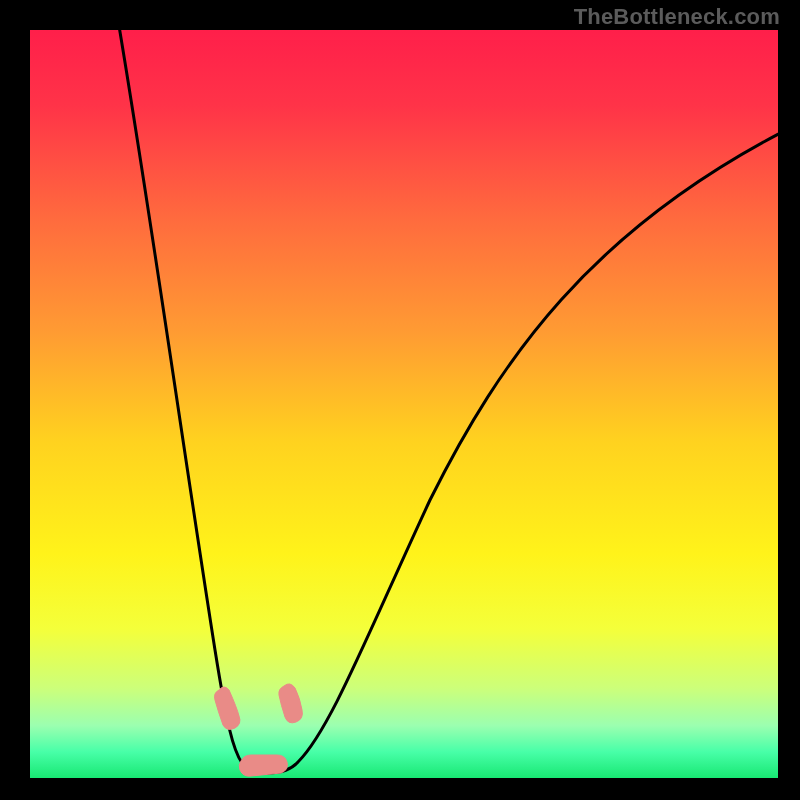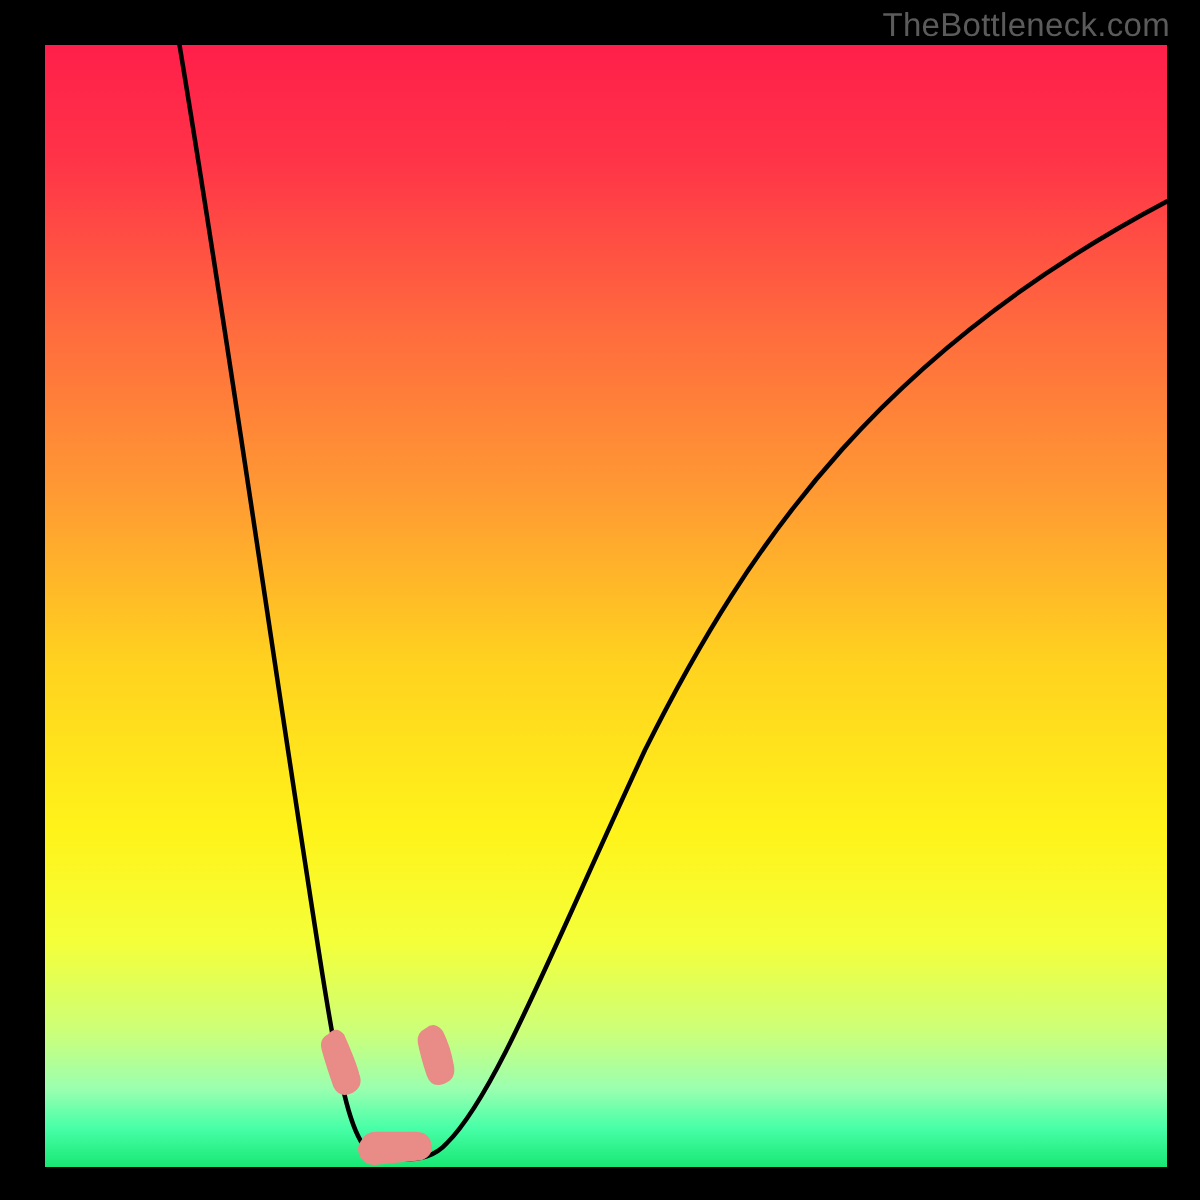--- a/index.html
+++ b/index.html
@@ -33,21 +33,21 @@
     width: 100%;
     height: 100%;
   }
   .watermark {
     position: absolute;
     top: 4px;
     right: 20px;
     font-family: Arial, Helvetica, sans-serif;
     font-size: 22px;
     color: #5b5b5b;
-    font-weight: 400;
+    font-weight: 700;
     letter-spacing: 0.2px;
   }
   svg.curves {
     position: absolute;
     left: 0;
     top: 0;
     width: 100%;
     height: 100%;
   }
 </style>

